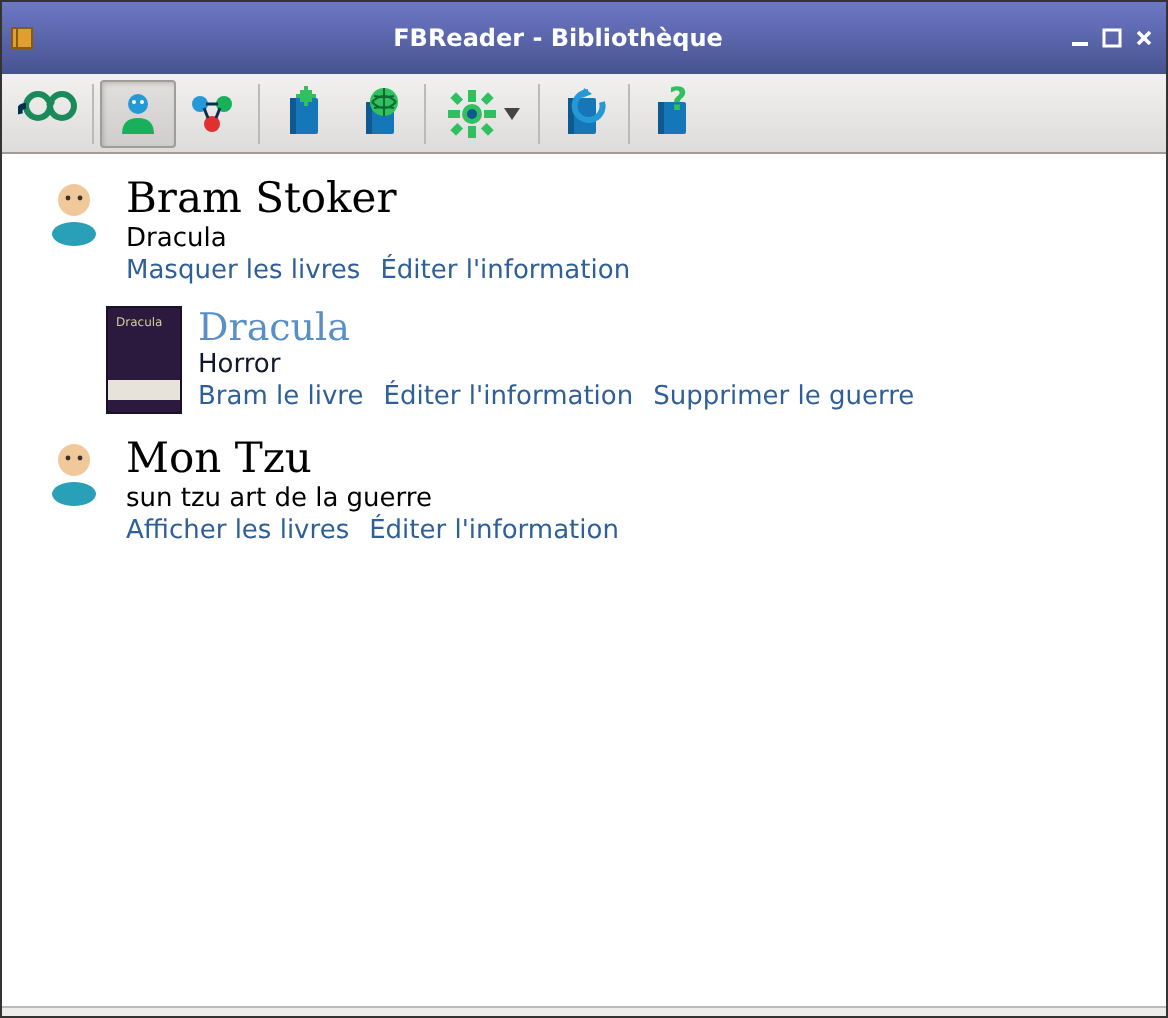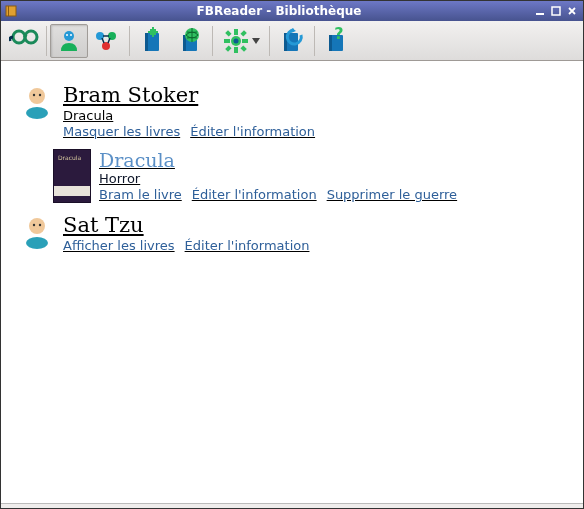--- a/index.html
+++ b/index.html
@@ -1,28 +1,28 @@
 <!DOCTYPE html>
 <html><head>
 <meta charset="utf-8">
 <style>
   * { box-sizing: border-box; margin: 0; padding: 0; }
   body { font-family: "DejaVu Sans", Verdana, sans-serif; font-size: 13px; background: #ffffff; width: 584px; height: 509px; overflow: hidden; }
   .window { width: 584px; height: 509px; border: 1px solid #333; display: flex; flex-direction: column; background: #fff; }
-  .titlebar { height: 20px; background: linear-gradient(to bottom, #6d78c6, #47538f); display: flex; align-items: center; color: #fff; font-size: 12px; font-weight: bold; padding: 2px 4px; }
+  .titlebar { height: 36px; background: linear-gradient(to bottom, #6d78c6, #47538f); display: flex; align-items: center; color: #fff; font-size: 12px; font-weight: bold; padding: 2px 4px; }
   .titlebar .appicon { width: 14px; height: 14px; margin-right: 6px; display:flex; align-items:center; justify-content:center;}
   .titlebar .title { flex: 1; text-align: center; }
   .titlebar .winbtns { display: flex; gap: 2px; }
   .titlebar .winbtn { width: 14px; height: 14px; display:flex; align-items:center; justify-content:center; color:#fff; font-size:11px; cursor:pointer;}
   .toolbar { height: 40px; background: linear-gradient(to bottom, #f2f1f0, #dedcdb); border-bottom: 1px solid #9f9a96; display: flex; align-items: center; padding: 2px 4px; gap: 0; }
   .tbtn { width: 38px; height: 34px; display:flex; align-items:center; justify-content:center; border: 1px solid transparent; border-radius: 2px; cursor:pointer; position:relative;}
   .tbtn.active { background: linear-gradient(to bottom, #e0dfde, #cfcecd); border: 1px solid #a09c98; box-shadow: inset 1px 1px 2px rgba(0,0,0,0.15);}
   .tsep { width:1px; height:30px; background:#bdb9b5; margin:0 3px; }
   .tbtn .drop { margin-left:2px; }
-  .content { flex:1; overflow:auto; background:#fff; padding: 20px 2px 8px 0; text-decoration: underline; }
+  .content { flex:1; overflow:auto; background:#fff; padding: 8px 2px 8px 0; }
   .author-row { display:flex; padding: 2px 8px 8px 18px; }
   .author-icon { width:36px; display:flex; align-items:flex-start; justify-content:center; margin-right:8px; padding-top:2px;}
   .author-info { flex:1; }
   .author-name { font-family: Georgia, "DejaVu Serif", serif; font-size: 21px; color:#000; }
   .author-sub { font-size: 13px; color:#000; margin-top:1px;}
   .link-row { margin-top:1px; }
   .link { color:#2e5f99; font-size:13px; cursor:pointer;text-align:center; }
   .links-sep { display:inline-block; width:10px;}
   .book-row { display:flex; padding: 2px 8px 8px 52px; }
   .book-cover { width:38px; height:54px; background:#2b1a3d; border:1px solid #1a0f28; position:relative; margin-right:8px;}
@@ -185,21 +185,22 @@
     <div class="author-row">
       <div class="author-icon">
         <svg width="30" height="34" viewBox="0 0 30 34">
             <ellipse cx="15" cy="28" rx="11" ry="6" fill="#2aa0b8"></ellipse>
             <circle cx="15" cy="11" r="8" fill="#f0c89a"></circle>
             <circle cx="12" cy="10" r="1.2" fill="#333"></circle>
             <circle cx="18" cy="10" r="1.2" fill="#333"></circle>
           </svg>
       </div>
       <div class="author-info">
-        <div class="author-name">Sat Tzu</div>
+        <div class="author-name">Mon Tzu</div>
+        <div class="author-sub">sun tzu art de la guerre</div>
         <div class="link-row">
           <span class="link">Afficher les livres</span><span class="links-sep"></span><span class="link">Éditer l'information</span>
         </div>
       </div>
     </div>
 
   </div>
 
   <div class="statusbar"></div>
 </div>

